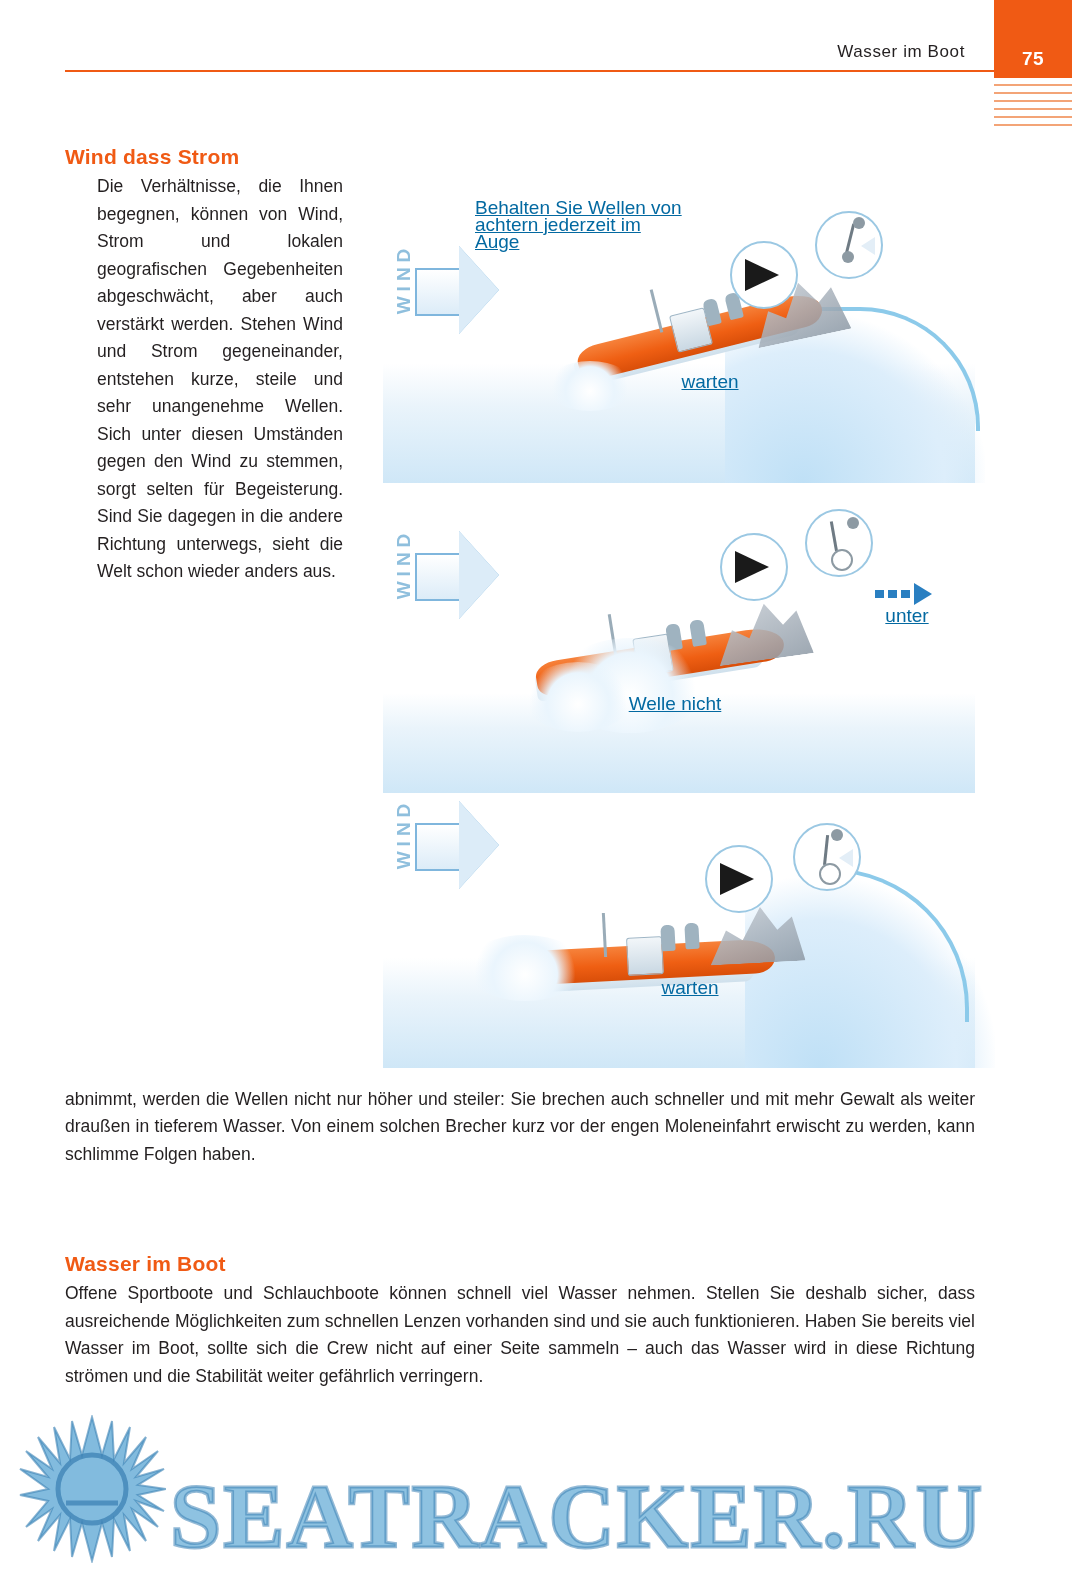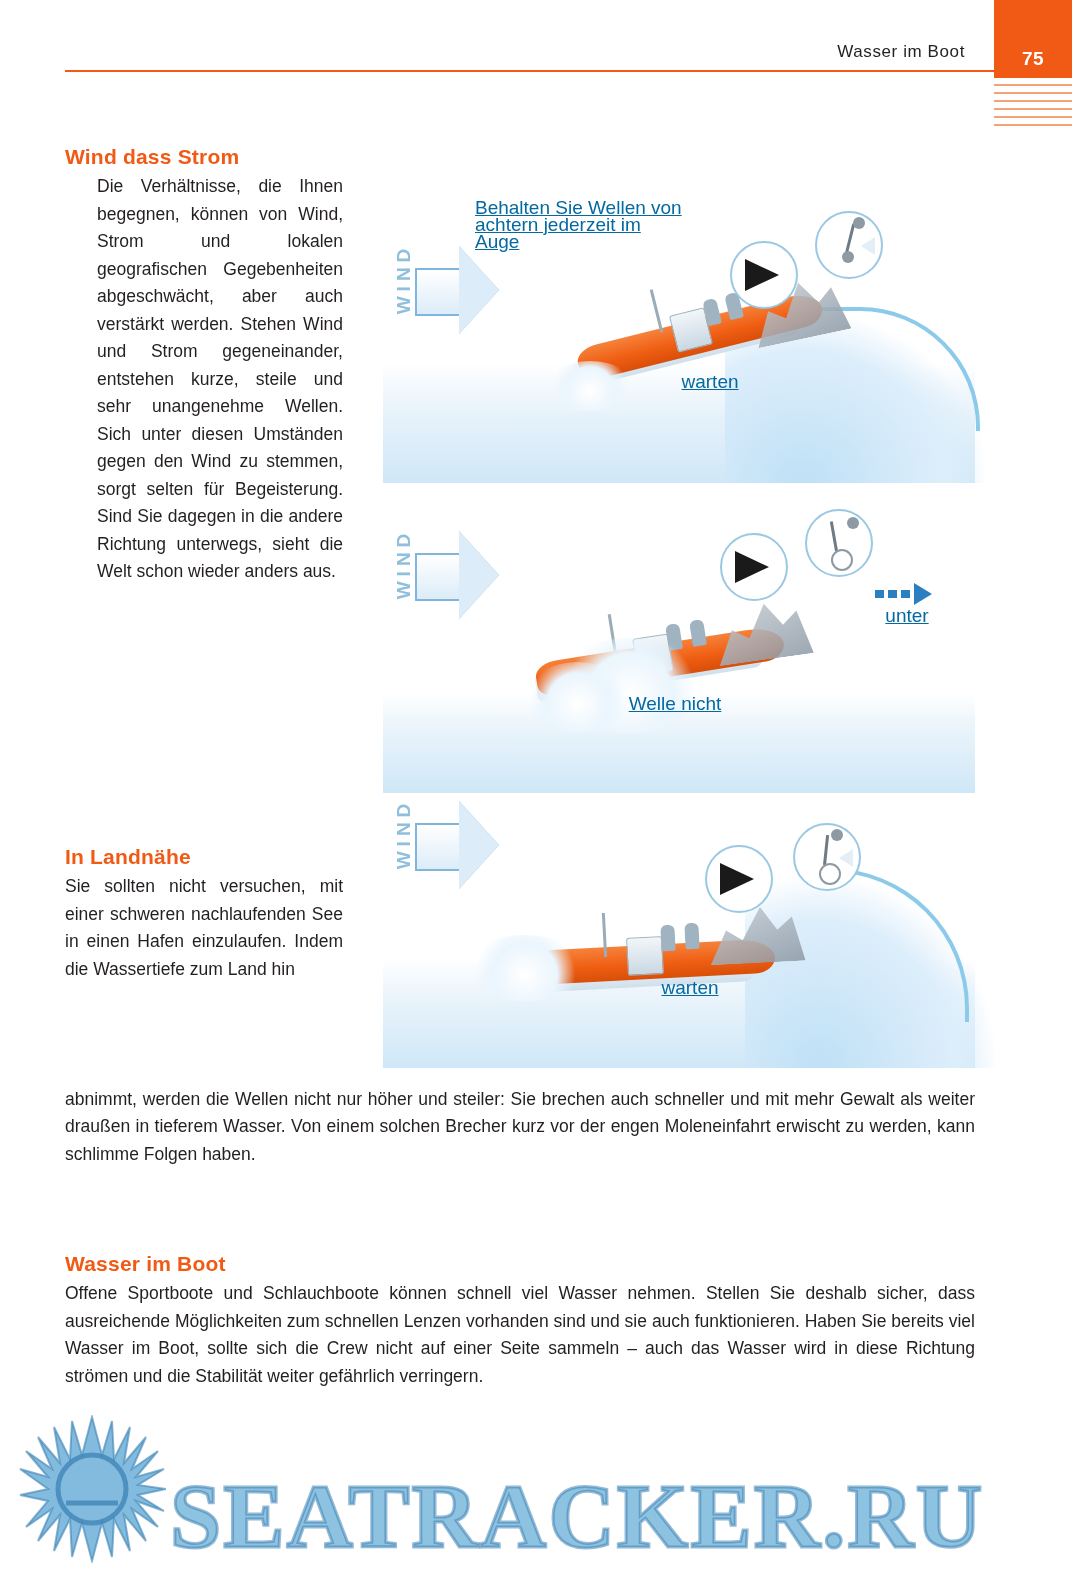--- a/index.html
+++ b/index.html
@@ -380,24 +380,20 @@
         <i></i>
         <i></i>
     </div>
   </div>
 
   <div class="col-left">
     <h2 class="sec-head">Wind dass Strom</h2>
     <p class="body-text">Die Verhältnisse, die Ihnen begegnen, können von Wind, Strom und lokalen geografischen Gegebenheiten abgeschwächt, aber auch verstärkt werden. Stehen Wind und Strom gegeneinander, entstehen kurze, steile und sehr unangenehme Wellen. Sich unter diesen Umständen gegen den Wind zu stemmen, sorgt selten für Begeisterung. Sind Sie dagegen in die andere Richtung unterwegs, sieht die Welt schon wieder anders aus.</p>
   </div>
 
-  <div class="block-landnaehe">
-    <h2 class="sec-head">In Landnähe</h2>
-    <p class="body-text">Sie sollten nicht versuchen, mit einer schweren nachlaufenden See in einen Hafen einzulaufen. Indem die Wassertiefe zum Land hin</p>
-  </div>
 
   <p class="full-para para-abnimmt">abnimmt, werden die Wellen nicht nur höher und steiler: Sie brechen auch schneller und mit mehr Gewalt als weiter draußen in tieferem Wasser. Von einem solchen Brecher kurz vor der engen Moleneinfahrt erwischt zu werden, kann schlimme Folgen haben.</p>
 
   <div class="block-wasser">
     <h2 class="sec-head">Wasser im Boot</h2>
     <p class="body-text">Offene Sportboote und Schlauchboote können schnell viel Wasser nehmen. Stellen Sie deshalb sicher, dass ausreichende Möglichkeiten zum schnellen Lenzen vorhanden sind und sie auch funktionieren. Haben Sie bereits viel Wasser im Boot, sollte sich die Crew nicht auf einer Seite sammeln – auch das Wasser wird in diese Richtung strömen und die Stabilität weiter gefährlich verringern.</p>
   </div>
 
   <div class="figure">
 

